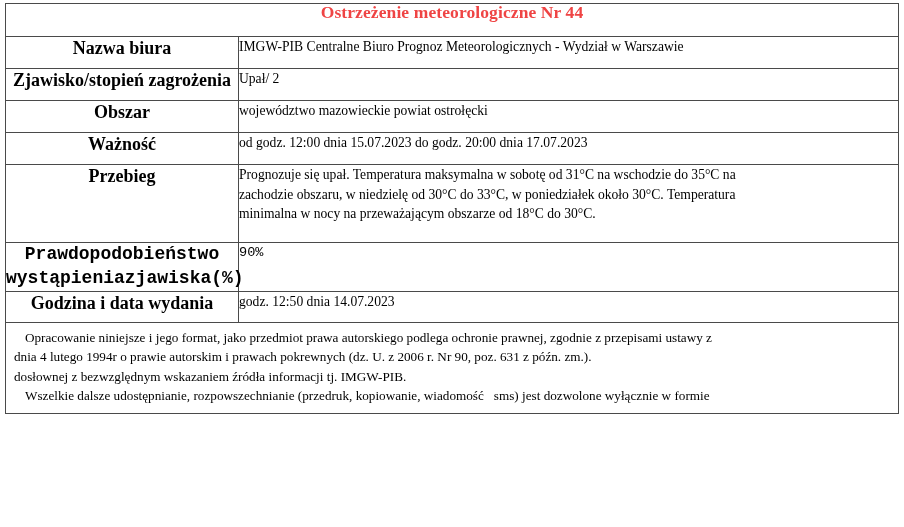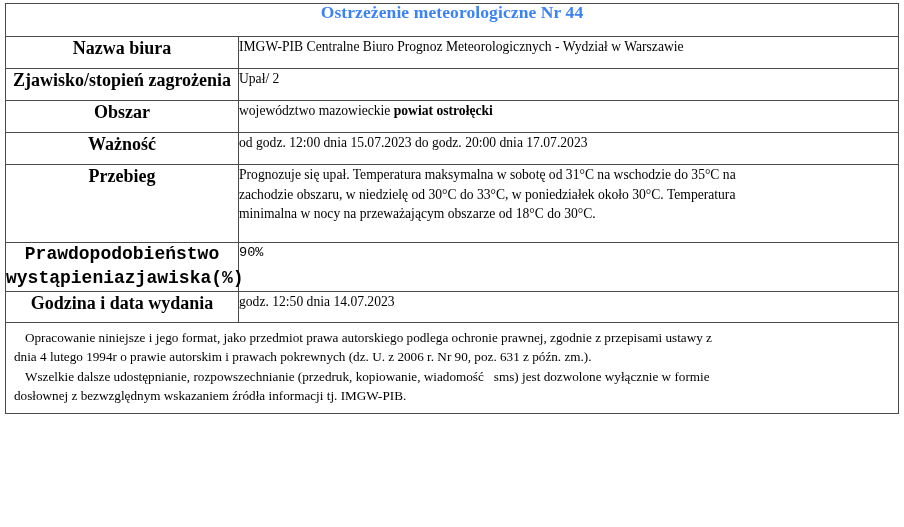--- a/index.html
+++ b/index.html
@@ -36,21 +36,21 @@
     padding: 0;
   }
 
   .title-cell {
     text-align: center;
     padding: 8px 0 9px 0;
     height: 33px;
     box-sizing: border-box;
   }
   .title-text {
-    color: #3b82f6;
+    color: #ef4444;
     font-weight: bold;
     font-size: 17.5px;
     letter-spacing: 0.1px;
     line-height: 1;
     white-space: nowrap;
   }
 
   .col-label { width: 233px; }
 
   .label-cell {
@@ -61,21 +61,21 @@
     white-space: nowrap;
     text-align: center;
   }
   .label-cell.wrap { white-space: normal; }
 
   .value-cell {
     font-size: 13.6px;
     padding: 8px 8px 8px 10px;
     line-height: 1.45;
   }
-  .value-cell .b { font-weight: bold; }
+  .value-cell .b { font-weight: normal; }
 
   .row-tall .label-cell,
   .row-tall .value-cell { padding-top: 0; }
 
   
   .h-office  { height: 32px; }
   .h-phen    { height: 32px; }
   .h-area    { height: 32px; }
   .h-valid   { height: 32px; }
   .h-course  { height: 78px; }
@@ -177,17 +177,17 @@
         </td>
       </tr>
 
 
     </tbody>
   </table>
 
   <div class="footer-box">
     <div class="footer-line indent">Opracowanie niniejsze i jego format, jako przedmiot prawa autorskiego podlega ochronie prawnej, zgodnie z przepisami ustawy z</div>
     <div class="footer-line">dnia 4 lutego 1994r o prawie autorskim i prawach pokrewnych (dz. U. z 2006 r. Nr 90, poz. 631 z późn.  zm.).</div>
+    <div class="footer-line">dosłownej z bezwzględnym wskazaniem źródła  informacji tj. IMGW-PIB.</div>
     <div class="footer-line indent"><span>Wszelkie dalsze udostępnianie, rozpowszechnianie (przedruk, kopiowanie, wiadomość</span><span class="wide-gap"></span><span>sms) jest dozwolone wyłącznie w formie</span></div>
-    <div class="footer-line">dosłownej z bezwzględnym wskazaniem źródła  informacji tj. IMGW-PIB.</div>
   </div>
 
 </div>
 
 </body></html>

